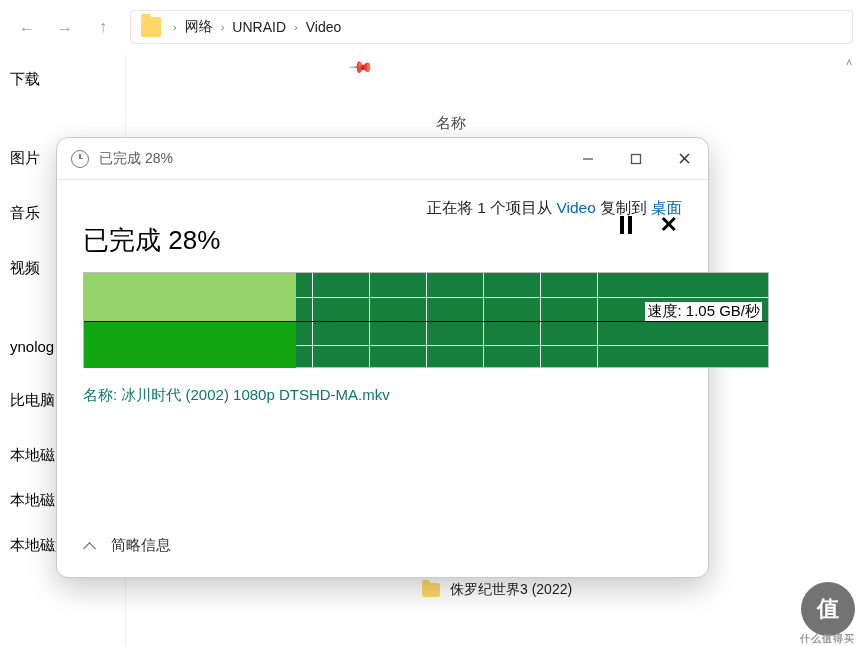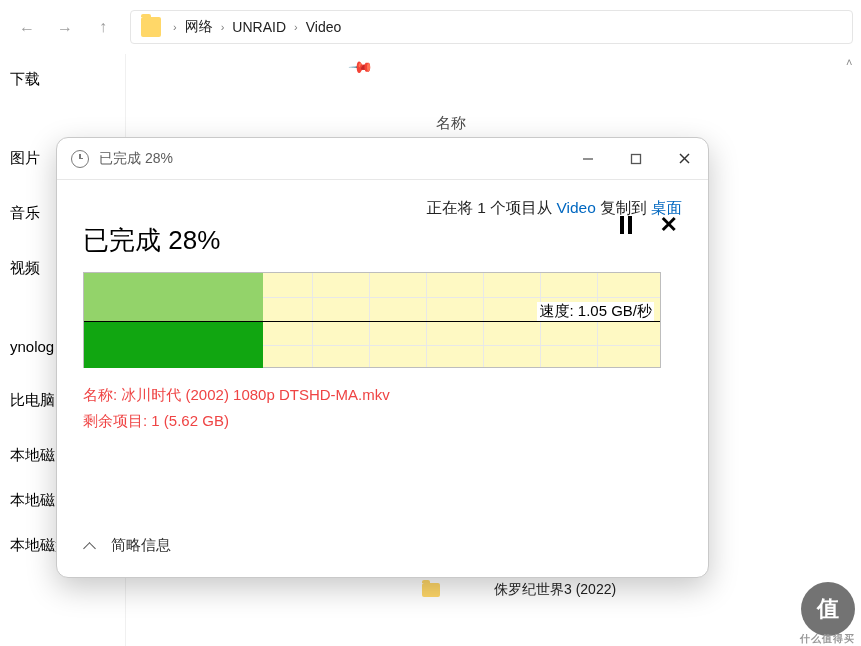--- a/index.html
+++ b/index.html
@@ -17,21 +17,21 @@
 
 .main { display:flex; height:calc(100% - 54px); }
 .sidebar { width:125px; padding:10px 0 0 0; }
 .sb-item { padding:6px 0 6px 10px; color:#000000; font-size:15px; white-space:nowrap; overflow:hidden; }
 .sb-gap { height:24px; }
 .content { flex:1; border-left:1px solid #f0f0f0; position:relative; }
 .pin { position:absolute; left:225px; top:4px; color:#888; font-size:16px; transform:rotate(45deg);}
 .hdr-row { display:flex; align-items:center; padding:4px 0 6px 40px; }
 .hdr-name { color:#4a4a4a; font-size:15px; }
 .folder-list { padding-left:24px; color:#222; }
-.folder-row { display:flex; align-items:center; height:30px;gap:44px; }
+.folder-row { display:flex; align-items:center; height:30px; }
 .folder-ico { width:18px; height:14px; background:#ffd768; border-radius:2px; margin-right:10px; position:relative; }
 .folder-ico:before { content:""; position:absolute; top:-3px; left:0; width:8px; height:3px; background:#ffd768; border-radius:2px 2px 0 0;}
 
 
 .dialog { position:absolute; left:56px; top:137px; width:653px; height:441px; background:#fff; border:1px solid #c9c9c9; border-radius:12px; box-shadow:0 10px 30px rgba(0,0,0,0.22); }
 .titlebar { height:42px; display:flex; align-items:center; border-bottom:1px solid #e7e7e7; }
 .t-icon { width:18px; height:18px; border:1.5px solid #7a7a7a; border-radius:50%; margin:0 10px 0 14px; position:relative; }
 .t-icon:before { content:""; position:absolute; left:7px; top:3px; width:1.5px; height:5px; background:#7a7a7a; }
 .t-icon:after { content:""; position:absolute; left:7px; top:7px; width:4px; height:1.5px; background:#7a7a7a; }
 .t-text { color:#5d5d5d; font-size:14px; flex:1; }
@@ -40,29 +40,29 @@
 
 .dlg-body { padding:18px 26px 0 26px; }
 .copy-line { font-size:15.5px; color:#222;text-align:right; }
 .copy-line .link { color:#0067c0; }
 .big { font-size:26px; margin-top:4px; font-weight:400; }
 .ctrl-row { position:absolute; right:30px; top:76px; display:flex; gap:28px; align-items:center; }
 .pause { display:flex; gap:4px; }
 .pause span { width:4px; height:18px; background:#000; }
 .xbtn { font-size:22px; font-weight:bold; line-height:1; }
 
-.graph { margin-top:14px; width:578px; height:96px; border:1px solid #bdbdbd; position:relative; background:#fef9c3; }
+.graph { margin-top:14px; width:686px; height:96px; border:1px solid #bdbdbd; position:relative; background:#15803d; }
 .grid-v { position:absolute; top:0; bottom:0; width:1px; background:#e8e8e8; }
 .grid-h { position:absolute; left:0; right:0; height:1px; background:#e8e8e8; }
 .mid { position:absolute; left:0; right:0; top:48px; height:1px; background:#000; }
 .fill-top { position:absolute; left:0; top:0; height:48px; background:#93d36a; }
 .fill-bot { position:absolute; left:0; top:49px; height:46px; background:#11a611; }
 .speed { position:absolute; right:6px; top:29px; font-size:15px; color:#000; background:#fff; padding:0 2px; }
 
-.details { margin-top:14px; font-size:15px; line-height:1.7; color:#ef4444; }
+.details { margin-top:14px; font-size:15px; line-height:1.7; color:#0f766e; }
 .lbl { display:inline; }
 
 .toggle-row { position:absolute; left:26px; bottom:22px; display:flex; align-items:center; gap:14px; color:#333; font-size:15px; }
 .chev { width:14px; height:14px; position:relative; }
 .chev:before { content:""; position:absolute; left:2px; top:5px; width:8px; height:8px; border-left:1.6px solid #555; border-top:1.6px solid #555; transform:rotate(45deg); }
 
 
 .wm { position:absolute; right:6px; bottom:10px; width:54px; height:54px; border-radius:50%; background:rgba(0,0,0,0.55); display:flex; align-items:center; justify-content:center; color:#fff; font-size:22px; font-weight:bold; }
 .wm-text { position:absolute; right:6px; bottom:0; font-size:10px; color:#999; letter-spacing:1px;font-weight:bold; }
 
@@ -179,21 +179,20 @@
       <div class="grid-h" style="top:24px"></div>
         <div class="grid-h" style="top:72px"></div>
       <div class="fill-top" style="width:31%;"></div>
       <div class="mid"></div>
       <div class="fill-bot" style="width:31%;"></div>
       <div class="speed">速度: 1.05 GB/秒</div>
     </div>
 
     <div class="details">
       <div><span class="lbl">名称: </span><span>冰川时代 (2002) 1080p DTSHD-MA.mkv</span></div>
-      <div><span class="lbl">剩余项目: </span><span>1 (5.62 GB)</span></div>
     </div>
   </div>
 
   <div class="toggle-row">
     <div class="chev"></div>
     <span>简略信息</span>
   </div>
 </div>
 
 <div class="wm">值</div>

